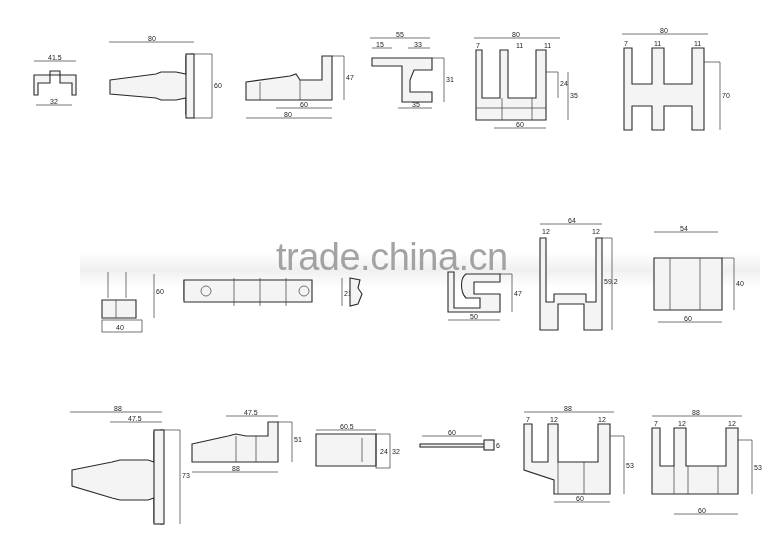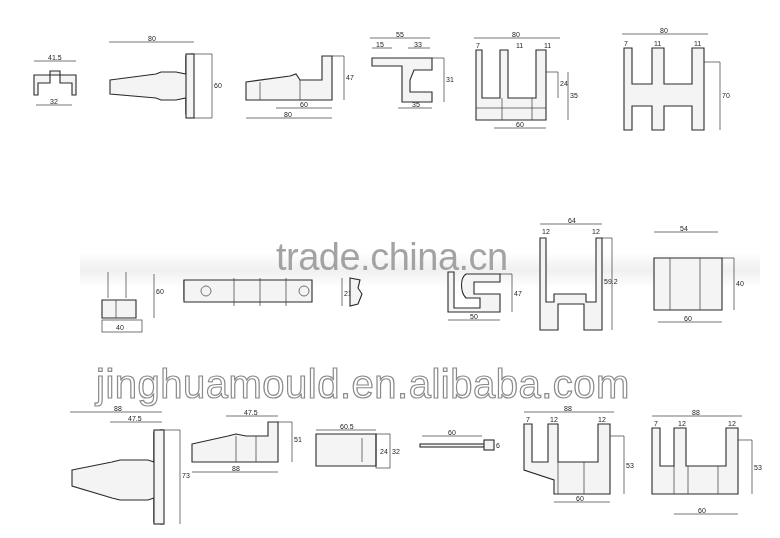--- a/index.html
+++ b/index.html
@@ -183,21 +183,20 @@
       <line class="lt" x1="72" y1="32" x2="84" y2="32"></line>
       <line class="lt" x1="84" y1="32" x2="84" y2="84"></line>
       <text class="dim" x="86" y="60">40</text>
       <line class="lt" x1="8" y1="96" x2="72" y2="96"></line>
       <text class="dim" x="34" y="95">60</text>
     </svg>
   </div>
 
   <div class="wm1">trade.china.cn</div>
 
-  <div class="wm2">jinghuamould.en.alibaba.com</div>
 
   <div class="profile" style="left:68px;top:406px;">
     <svg width="130" height="120">
       <line class="lt" x1="2" y1="6" x2="94" y2="6"></line>
       <text class="dim" x="46" y="5">88</text>
       <line class="lt" x1="42" y1="16" x2="94" y2="16"></line>
       <text class="dim" x="60" y="15">47.5</text>
       <path class="fl" d="M4 64 L44 56 L52 54 L80 54 L86 56 L86 26 L94 24 L94 118 L86 116 L86 92 L80 94 L52 94 L44 92 L4 80 Z"></path>
       <rect class="fl" x="86" y="24" width="10" height="94"></rect>
       <line class="lt" x1="96" y1="24" x2="112" y2="24"></line>

